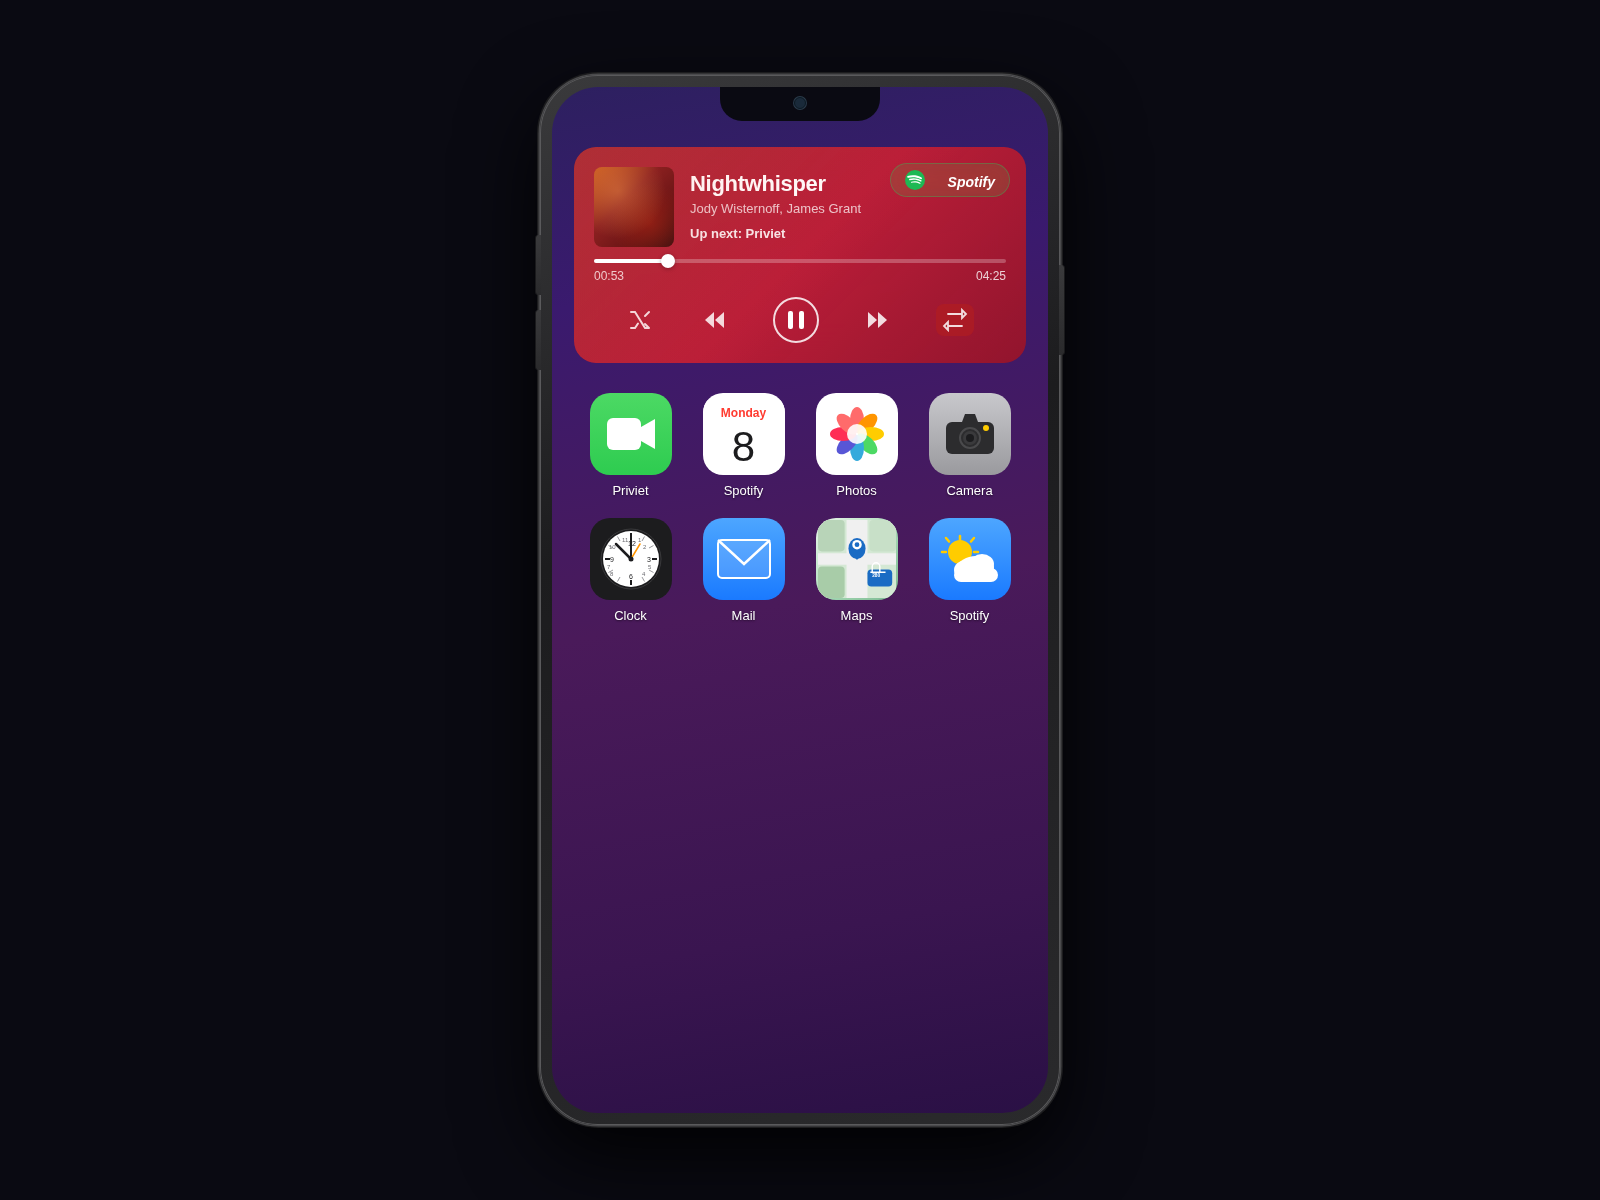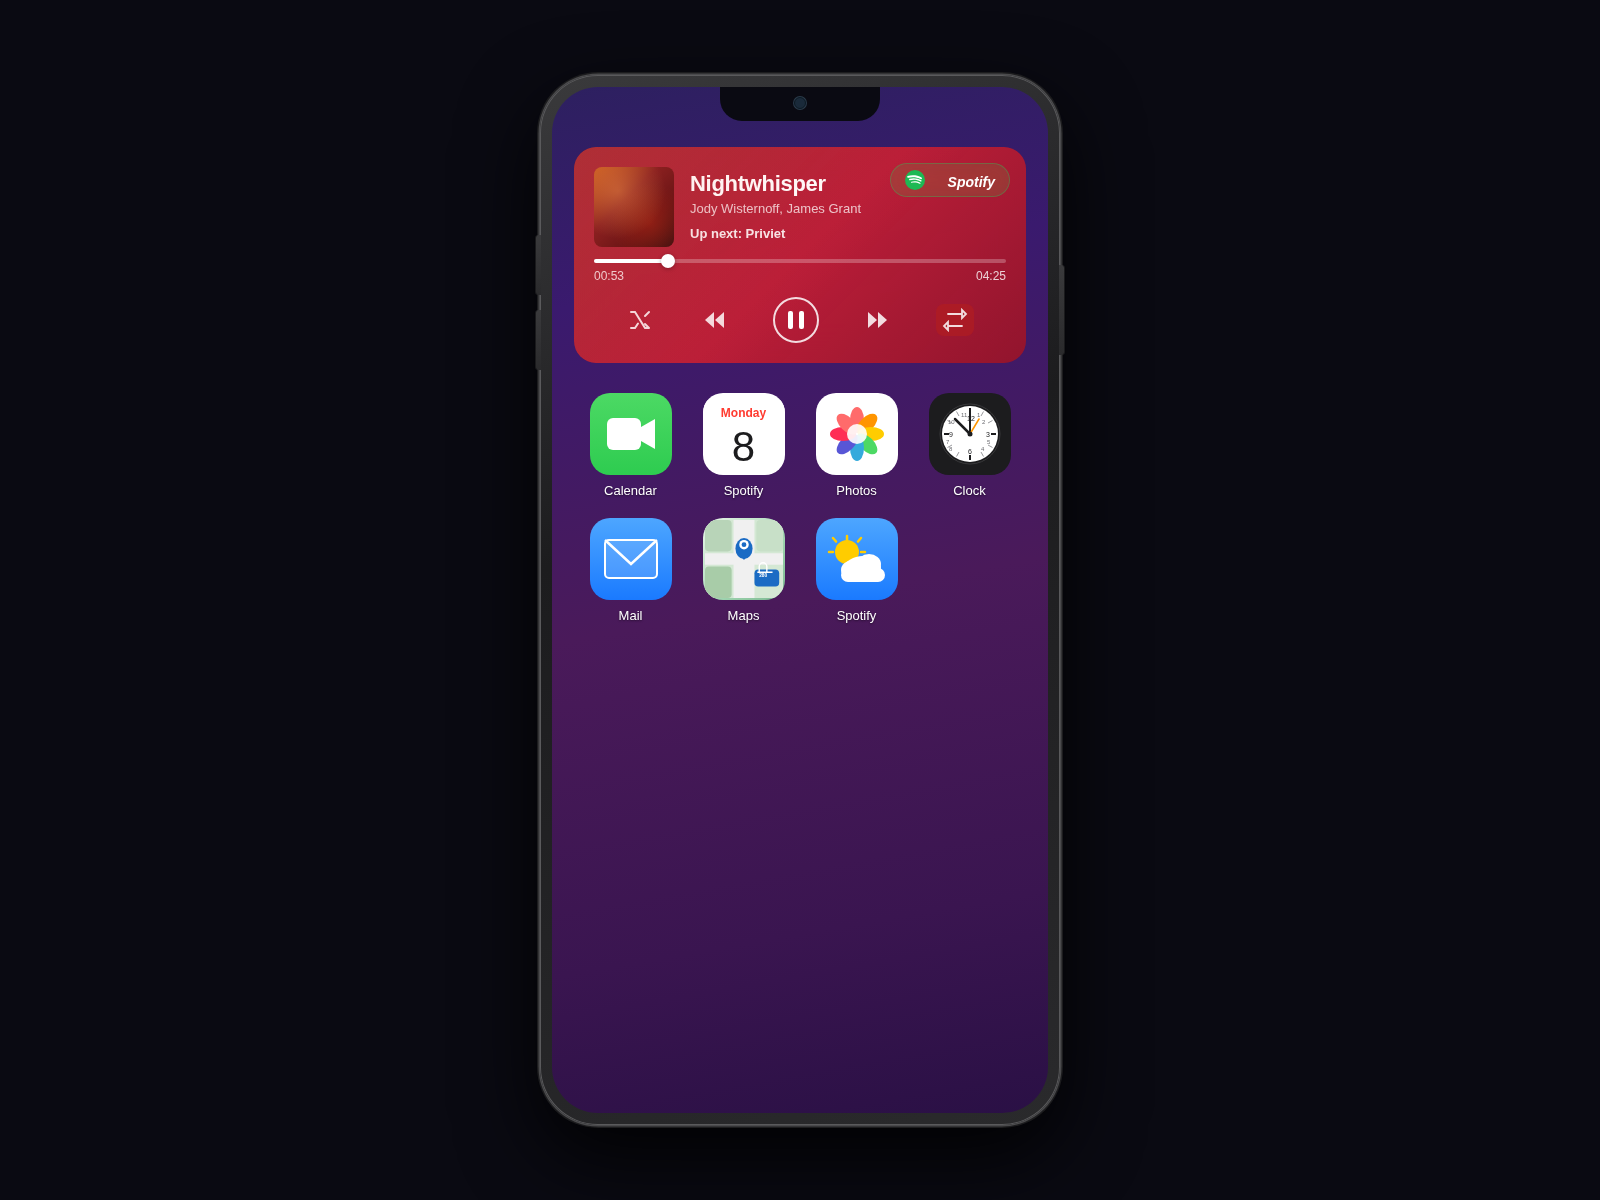--- a/index.html
+++ b/index.html
@@ -494,21 +494,21 @@
 
         <div class="app-grid">
 
           <div class="app-item">
             <div class="app-icon icon-facetime">
               <svg width="52" height="40" viewBox="0 0 52 40" fill="none">
                 <rect x="2" y="4" width="34" height="32" rx="6" fill="white"></rect>
                 <polygon points="36,13 50,5 50,35 36,27" fill="white"></polygon>
               </svg>
             </div>
-            <span class="app-label">Calendar</span>
+            <span class="app-label">Priviet</span>
           </div>
 
           <div class="app-item">
             <div class="app-icon icon-calendar">
               <div class="calendar-header">Monday</div>
               <div class="calendar-number">8</div>
             </div>
             <span class="app-label">Spotify</span>
           </div>
 
@@ -523,20 +523,33 @@
                 <ellipse cx="30" cy="16" rx="7" ry="13" fill="#34aadc" transform="rotate(180 30 30)"></ellipse>
                 <ellipse cx="30" cy="16" rx="7" ry="13" fill="#5856d6" transform="rotate(225 30 30)"></ellipse>
                 <ellipse cx="30" cy="16" rx="7" ry="13" fill="#ff2d55" transform="rotate(270 30 30)"></ellipse>
                 <ellipse cx="30" cy="16" rx="7" ry="13" fill="#ff6b6b" transform="rotate(315 30 30)"></ellipse>
                 <circle cx="30" cy="30" r="10" fill="white" opacity="0.9"></circle>
               </svg>
             </div>
             <span class="app-label">Photos</span>
           </div>
 
+          <div class="app-item">
+            <div class="app-icon icon-camera">
+              <svg width="52" height="44" viewBox="0 0 52 44" fill="none">
+                <rect x="2" y="10" width="48" height="32" rx="6" fill="#2c2c2e"></rect>
+                <path d="M18 10l3-8h10l3 8" fill="#2c2c2e"></path>
+                <circle cx="26" cy="26" r="10" stroke="#4a4a4c" stroke-width="2" fill="none"></circle>
+                <circle cx="26" cy="26" r="7" fill="#3a3a3c"></circle>
+                <circle cx="26" cy="26" r="4" fill="#1c1c1e"></circle>
+                <circle cx="42" cy="16" r="3" fill="#ffcc00"></circle>
+              </svg>
+            </div>
+            <span class="app-label">Camera</span>
+          </div>
 
           <div class="app-item">
             <div class="app-icon icon-clock">
               <svg class="clock-face" viewBox="0 0 66 66" fill="none">
                 <circle cx="33" cy="33" r="30" fill="#1c1c1e" stroke="#3a3a3c" stroke-width="1"></circle>
                 <circle cx="33" cy="33" r="28" fill="white"></circle>
 
                 <line x1="33" y1="7" x2="33" y2="12" stroke="#1c1c1e" stroke-width="2"></line>
                 <line x1="33" y1="54" x2="33" y2="59" stroke="#1c1c1e" stroke-width="2"></line>
                 <line x1="7" y1="33" x2="12" y2="33" stroke="#1c1c1e" stroke-width="2"></line>

